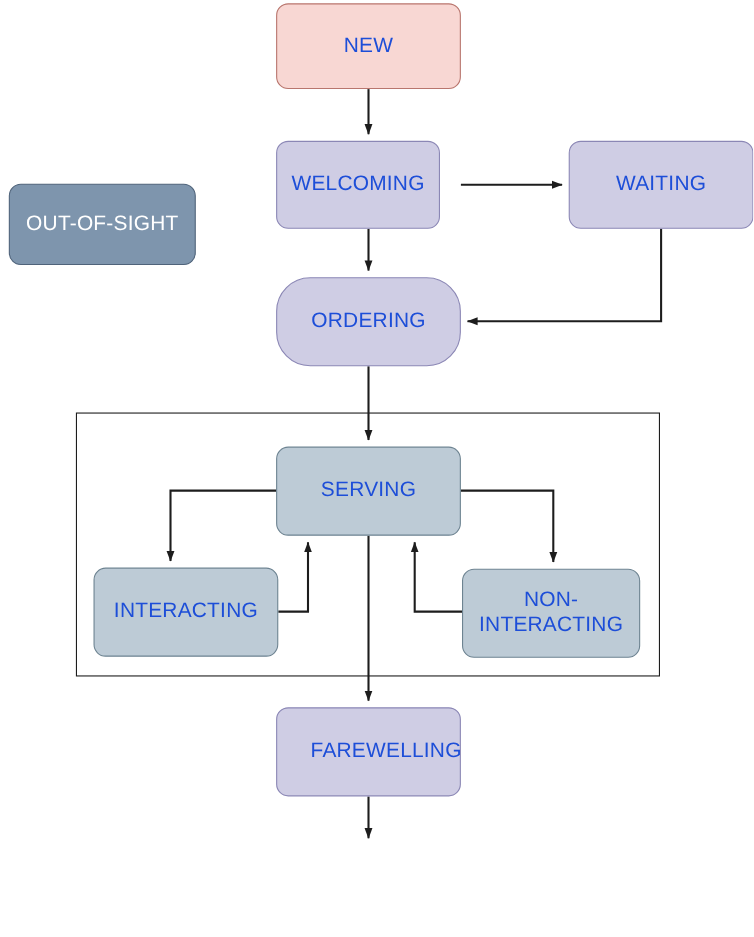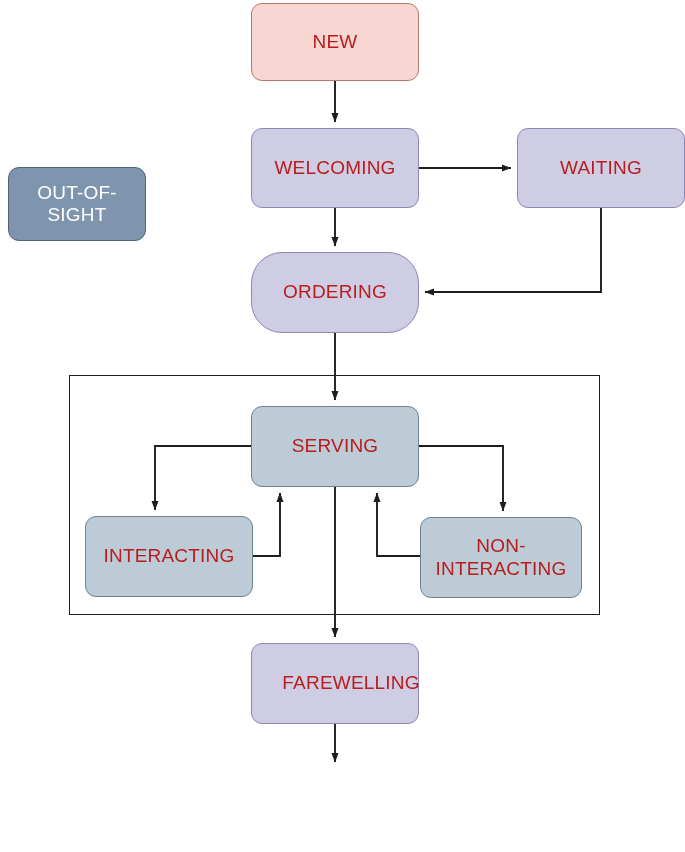--- a/index.html
+++ b/index.html
@@ -26,21 +26,21 @@
     position: absolute;
     box-sizing: border-box;
     border-radius: 11px;
     display: flex;
     align-items: center;
     justify-content: center;
     text-align: center;
     font-size: 19px;
     letter-spacing: 0.2px;
     line-height: 1.18;
-    color: #b91c1c;
+    color: #1d4ed8;
     z-index: 3;
   }
   .node-pink {
     background: #f8d7d3;
     border: 1.6px solid #b9766e;
   }
   .node-lavender {
     background: #cfcde4;
     border: 1.6px solid #8b87b5;
   }
@@ -94,22 +94,22 @@
 
       <path d="M335,487 L335,637" marker-end="url(#arrowhead)"></path>
 
       <path d="M335,724 L335,762" marker-end="url(#arrowhead)"></path>
     </g>
   </svg>
 
   <div class="group-box" style="left: 69px; top: 375px; width: 531px; height: 240px;"></div>
 
   <div class="node node-pink" style="left: 251px; top: 3px; width: 168px; height: 78px; white-space: pre-line;">NEW</div>
-  <div class="node node-slate" style="left: 8px; top: 167px; width: 138px; height: 74px; white-space: pre-line;">OUT-OF-SIGHT</div>
-  <div class="node node-lavender" style="left: 251px; top: 128px; width: 168px; height: 80px; white-space: pre-line;">WELCOMING</div>
+  <div class="node node-slate" style="left: 8px; top: 167px; width: 170px; height: 74px; white-space: pre-line;">OUT-OF-SIGHT</div>
+  <div class="node node-lavender" style="left: 251px; top: 128px; width: 149px; height: 80px; white-space: pre-line;">WELCOMING</div>
   <div class="node node-lavender" style="left: 517px; top: 128px; width: 168px; height: 80px; white-space: pre-line;">WAITING</div>
   <div class="node node-lavender" style="left: 251px; top: 252px; width: 168px; height: 81px; white-space: pre-line; border-radius: 31px;">ORDERING</div>
   <div class="node node-steel" style="left: 251px; top: 406px; width: 168px; height: 81px; white-space: pre-line;">SERVING</div>
   <div class="node node-steel" style="left: 85px; top: 516px; width: 168px; height: 81px; white-space: pre-line;">INTERACTING</div>
   <div class="node node-steel" style="left: 420px; top: 517px; width: 162px; height: 81px; white-space: pre-line;">NON-
 INTERACTING</div>
   <div class="node node-lavender" style="left: 251px; top: 643px; width: 168px; height: 81px; white-space: pre-line; padding-left: 32px;">FAREWELLING</div>
 
 </div>
 

